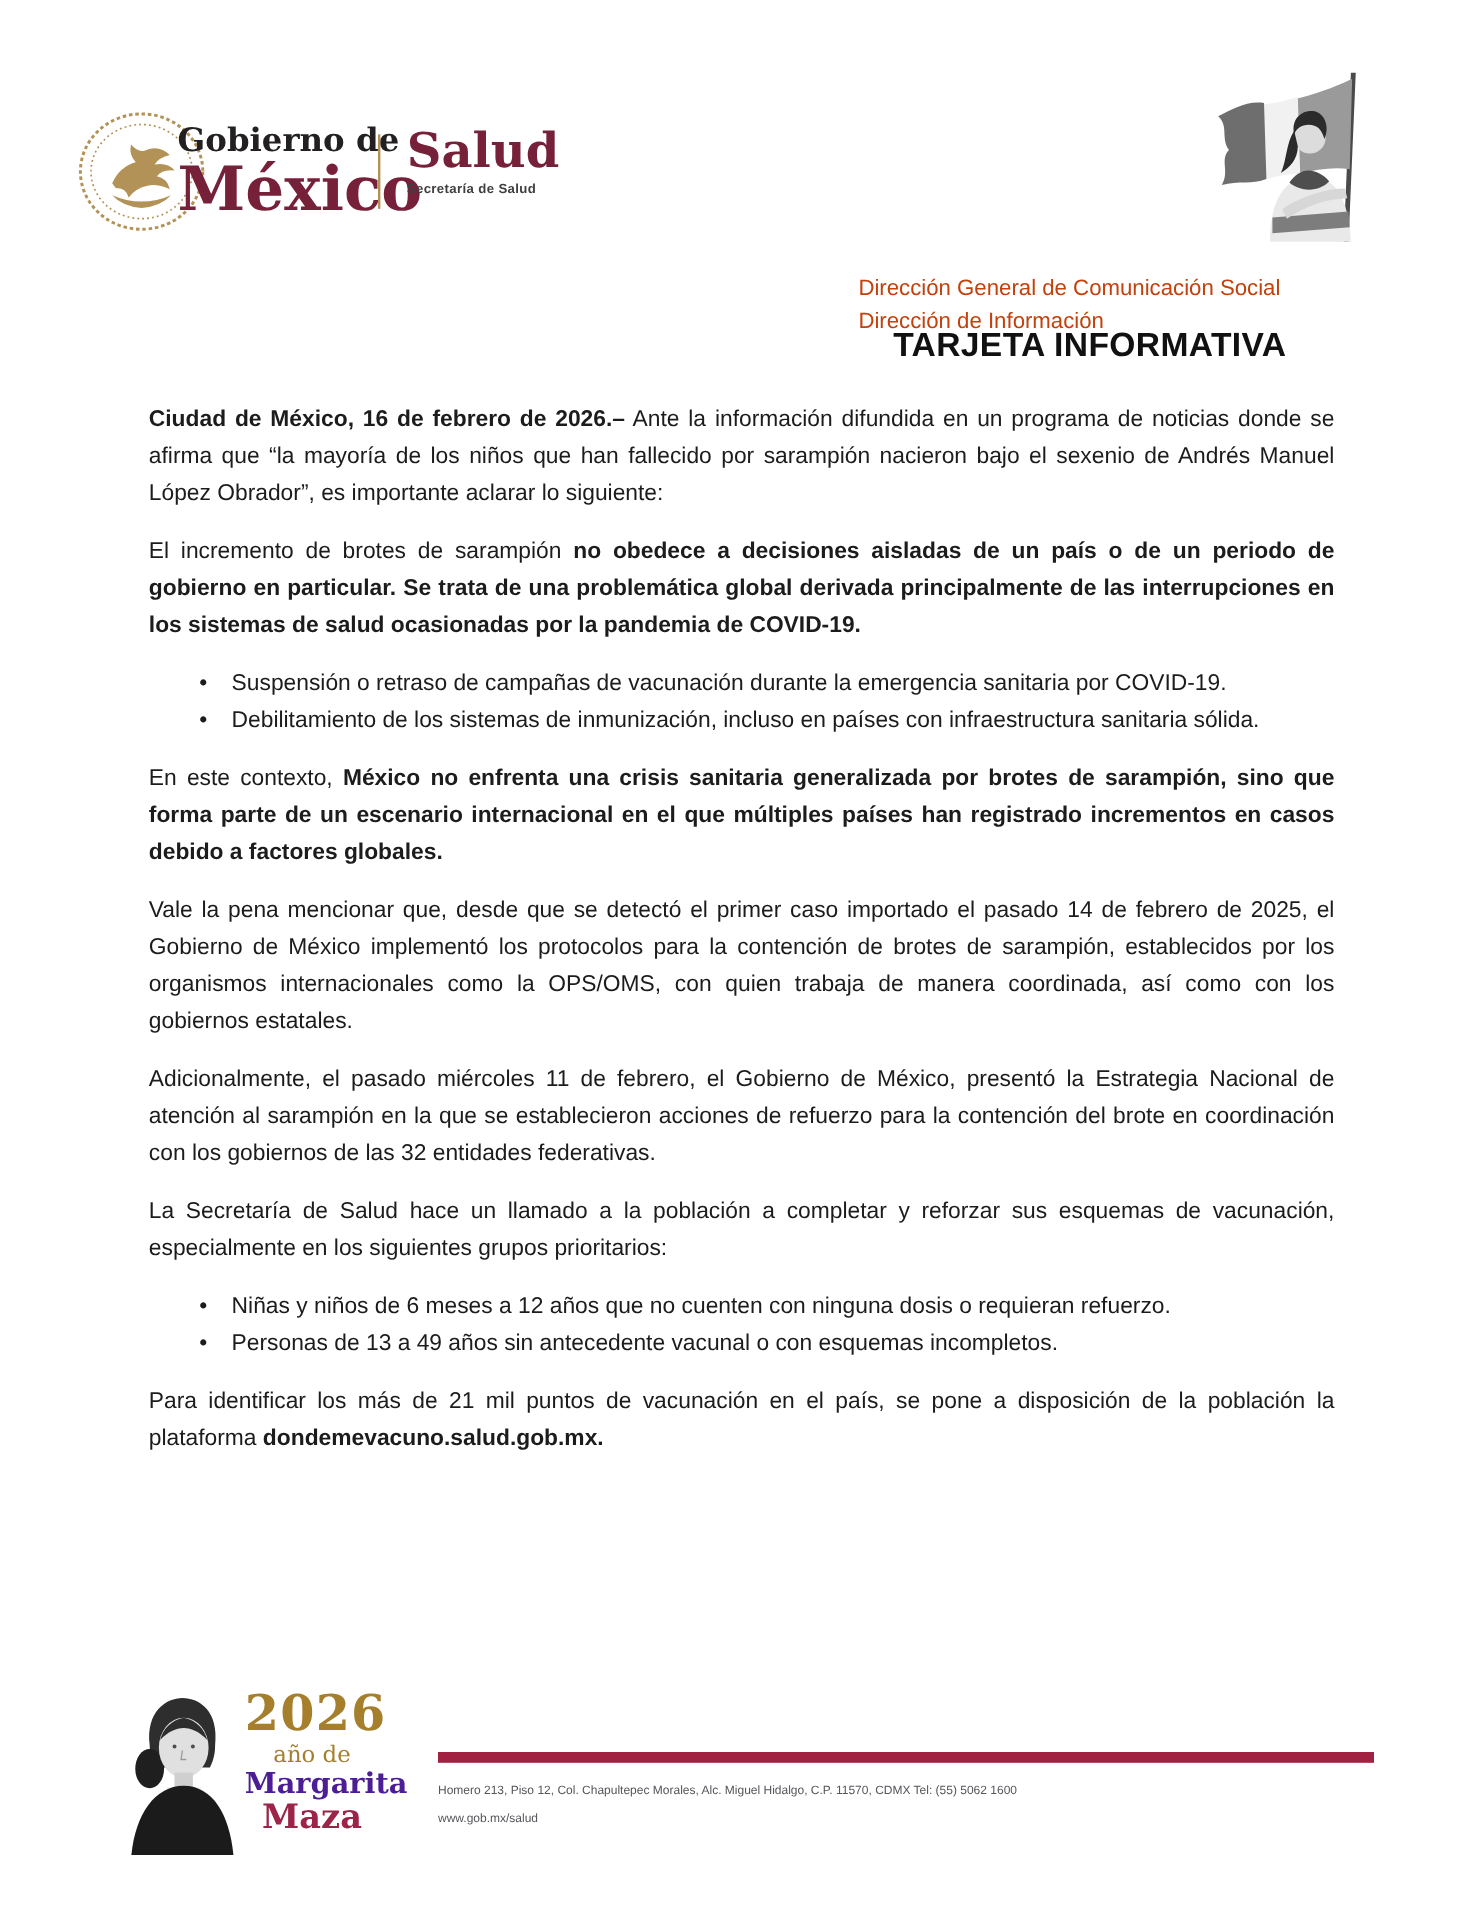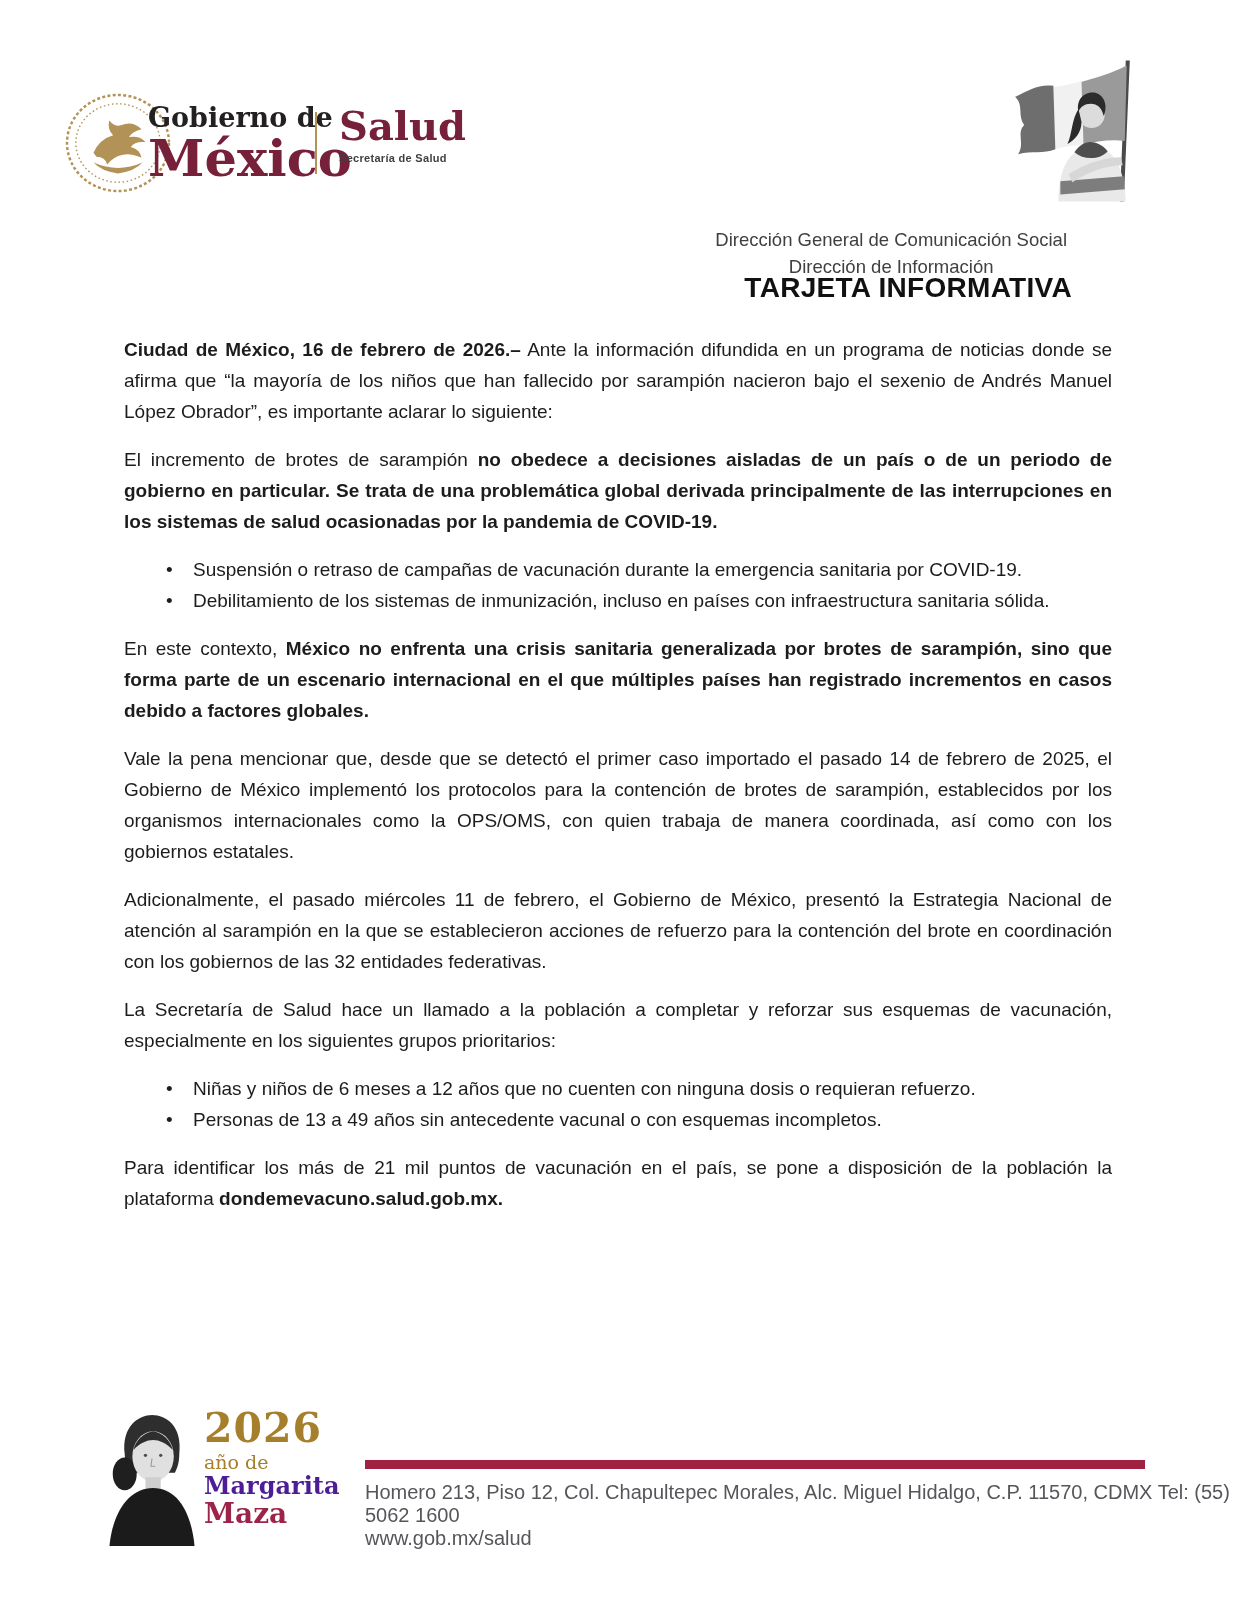--- a/index.html
+++ b/index.html
@@ -20,44 +20,44 @@
   .seal{position:absolute;left:64px;top:92px;width:108px;height:102px;}
   .gob-text{position:absolute;left:148px;top:104px;line-height:1;}
   .gob-line1{font-family:"DejaVu Serif",serif;font-weight:700;font-size:27px;color:#232021;}
   .gob-line2{font-family:"DejaVu Serif",serif;font-weight:700;font-size:51px;color:var(--maroon);margin-top:2px;}
   .logo-divider{position:absolute;left:315px;top:112px;width:2px;height:62px;background:var(--gold);}
   .salud-block{position:absolute;left:339px;top:106px;line-height:1;}
   .salud-word{font-family:"DejaVu Serif",serif;font-weight:700;font-size:40px;color:var(--maroon);}
   .salud-sub{font-size:11px;font-weight:700;color:#3f3f42;margin-top:7px;letter-spacing:.3px;}
   .hero-illustration{position:absolute;left:998px;top:52px;width:166px;height:152px;}
 
-  .dept-lines{position:absolute;top:226px;right:169px;text-align:center;font-size:18.5px;line-height:27px;color:#404040;}
+  .dept-lines{position:absolute;top:226px;right:169px;text-align:left;font-size:18.5px;line-height:27px;color:#c2410c;}
 
   .doc-title{position:absolute;top:272px;left:124px;width:948px;text-align:right;
     font-size:28px;font-weight:700;letter-spacing:.3px;color:#111;}
 
   
   .doc-body{position:absolute;top:334px;left:124px;width:988px;
     font-size:19px;line-height:31px;text-align:justify;color:#1c1c1c;}
   .para{margin:0 0 17px 0;}
   .bold{font-weight:700;}
   .doc-link{color:var(--link);text-decoration:underline;cursor:pointer;}
   ul.bullets{list-style:none;margin:0 0 17px 0;padding:0;text-align:justify;}
   ul.bullets li{position:relative;padding-left:69px;}
   ul.bullets li::before{content:"\2022";position:absolute;left:42px;top:0;}
 
   
   .footer-portrait{position:absolute;left:92px;top:1402px;width:120px;height:146px;}
-  .year-block{position:absolute;left:204px;top:1408px;width:112px;line-height:1;}
+  .year-block{position:absolute;left:204px;top:1408px;width:112px;text-align:center;line-height:1;}
   .year{font-family:"DejaVu Serif",serif;font-weight:700;font-size:41px;color:var(--gold-text);letter-spacing:1px;}
   .year-caption{font-family:"DejaVu Serif",serif;font-size:19px;color:var(--gold-text);margin-top:4px;}
   .name1{font-family:"DejaVu Serif",serif;font-weight:700;font-size:24px;color:#4c1d95;margin-top:2px;}
   .name2{font-family:"DejaVu Serif",serif;font-weight:700;font-size:28px;color:#9D2449;margin-top:2px;}
   .footer-bar{position:absolute;left:365px;top:1460px;width:780px;height:9px;background:var(--accent-bar);}
-  .footer-address{position:absolute;left:365px;top:1481px;font-size:20px;line-height:23px;color:#55565a;}
+  .footer-address{position:absolute;left:365px;top:1481px;font-size:10px;line-height:23px;color:#55565a;}
 </style>
 </head>
 <body>
 
 <div class="page">
 
   <div class="seal">
     <svg viewBox="0 0 110 104" width="108" height="102">
       <ellipse cx="55" cy="52" rx="52" ry="49" fill="none" stroke="#B29257" stroke-width="2.5" stroke-dasharray="3 2.4"></ellipse>
       <ellipse cx="55" cy="52" rx="43" ry="40" fill="none" stroke="#B29257" stroke-width="1.4" stroke-dasharray="1.6 2.6"></ellipse>

